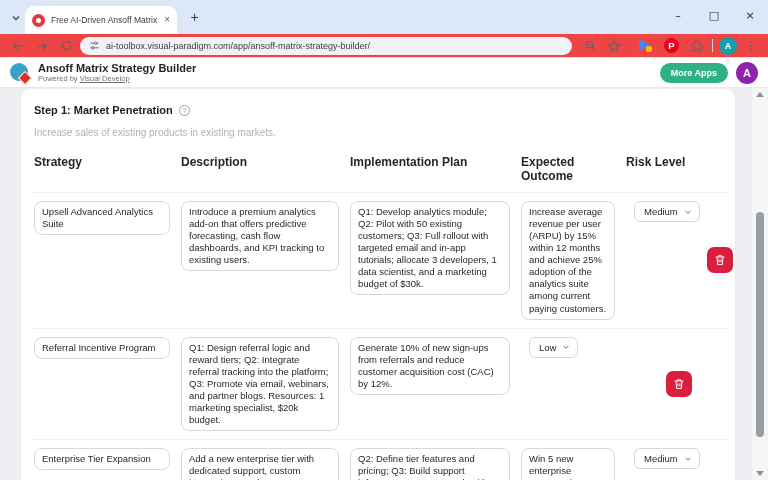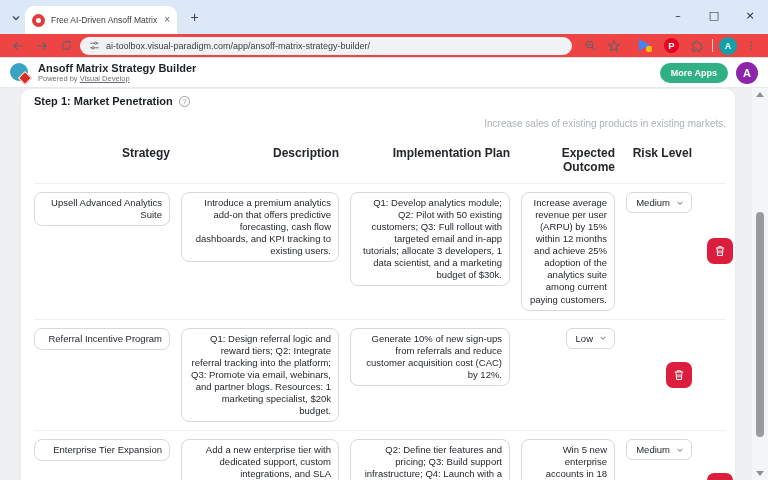--- a/index.html
+++ b/index.html
@@ -40,33 +40,33 @@
   .app-titles { display:flex; flex-direction:column; line-height:1.15; }
   .app-title { font-size:11px; font-weight:bold; color:#1f2328; }
   .powered { font-size:7.5px; color:#6b7075; }
   .powered a { color:#6b7075; }
   .appbar-spacer { flex:1; }
   .more-apps-btn { height:20px; padding:0 11px; border:none; border-radius:10px; background:#2fb185; color:#fff; font-size:9px; font-weight:bold; cursor:pointer; font-family:Liberation Sans, sans-serif; }
   .app-avatar { width:22px; height:22px; border-radius:50%; background:#8e24aa; color:#fff; font-size:11px; font-weight:bold; display:flex; align-items:center; justify-content:center; margin-left:8px; cursor:pointer; flex:none; }
 
   
   .page { position:relative; height:392px; background:#edeff2; }
-  .card { position:absolute; left:20px; top:0; width:716px; height:392px; background:#ffffff; border-radius:10px 10px 0 0; border:1px solid #ececee; border-bottom:none; padding:6px 9px 0 13px; overflow:hidden;text-align:right; }
+  .card { position:absolute; left:20px; top:0; width:716px; height:392px; background:#ffffff; border-radius:10px 10px 0 0; border:1px solid #ececee; border-bottom:none; padding:15px 9px 0 13px; overflow:hidden; }
   .step-row { display:flex; align-items:center; gap:6px; }
   .step-title { font-size:11px; font-weight:bold; color:#1b1f24; }
   .help-ico { width:11px; height:11px; border:1px solid #9aa0a6; border-radius:50%; color:#9aa0a6; font-size:7.5px; display:flex; align-items:center; justify-content:center; cursor:pointer; }
   .step-sub { margin-top:11px; font-size:10px; color:#adb2b8; }
 
   .grid { display:grid; grid-template-columns:136px 158px 160px 94px 66px 30px; column-gap:11px; }
   .thead { margin-top:17px; padding-bottom:9px; border-bottom:1px solid #edeff1; }
   .th { font-size:12px; font-weight:bold; color:#23272c; }
   .trow { padding:8px 0; border-bottom:1px solid #edeff1; align-items:start; }
   .trow:last-child { border-bottom:none; }
   .cellbox { border:1px solid #d6d9dc; border-radius:8px; background:#fff; padding:4px 7px; font-size:9.5px; line-height:1.27; color:#24292e; cursor:text; }
-  .risk-select { display:inline-flex; align-items:center; gap:6px; border:1px solid #d6d9dc; border-radius:6px; background:#fff; padding:4px 7px 4px 9px; font-size:9.5px; color:#24292e; cursor:pointer; width:max-content; }
+  .risk-select { display:inline-flex; align-items:center; gap:6px; border:1px solid #d6d9dc; border-radius:6px; background:#fff; padding:4px 7px 4px 9px; font-size:9.5px; color:#24292e; cursor:pointer; width:max-content;margin-left:8px; }
   .risk-select svg { flex:none; }
   .del-btn { width:26px; height:26px; border:none; border-radius:7px; background:#dc1e3e; display:flex; align-items:center; justify-content:center; cursor:pointer; align-self:center; justify-self:end; }
 
   
   .scrollbar { position:absolute; right:0; top:0; width:16px; height:392px; background:#f4f5f6; }
   .sb-arrow { position:absolute; left:4px; width:0; height:0; border-left:4px solid transparent; border-right:4px solid transparent; }
   .sb-up { top:4px; border-bottom:5px solid #8d9093; }
   .sb-down { bottom:4px; border-top:5px solid #8d9093; }
   .sb-thumb { position:absolute; left:4px; top:124px; width:8px; height:225px; border-radius:4px; background:#999c9f; cursor:pointer; }
 </style>

